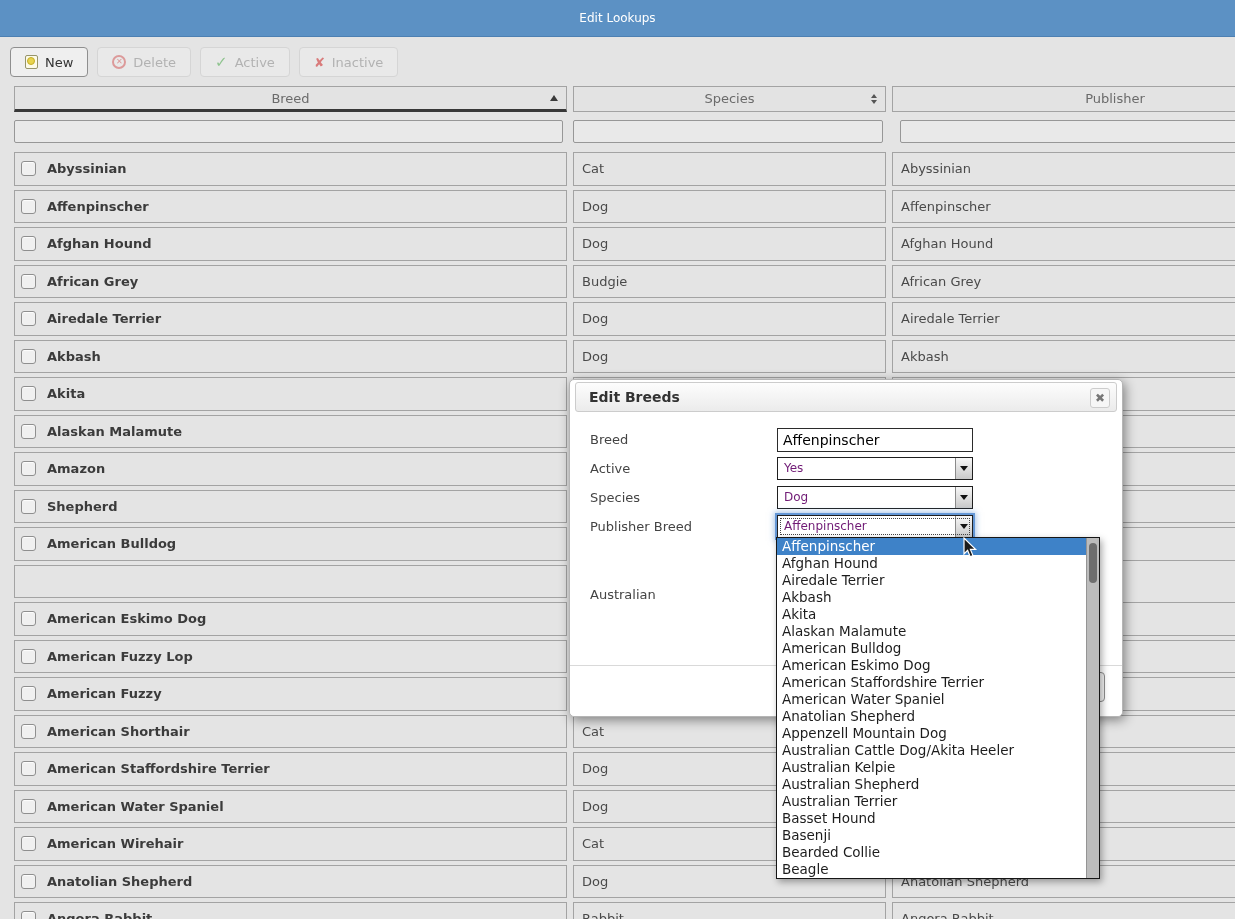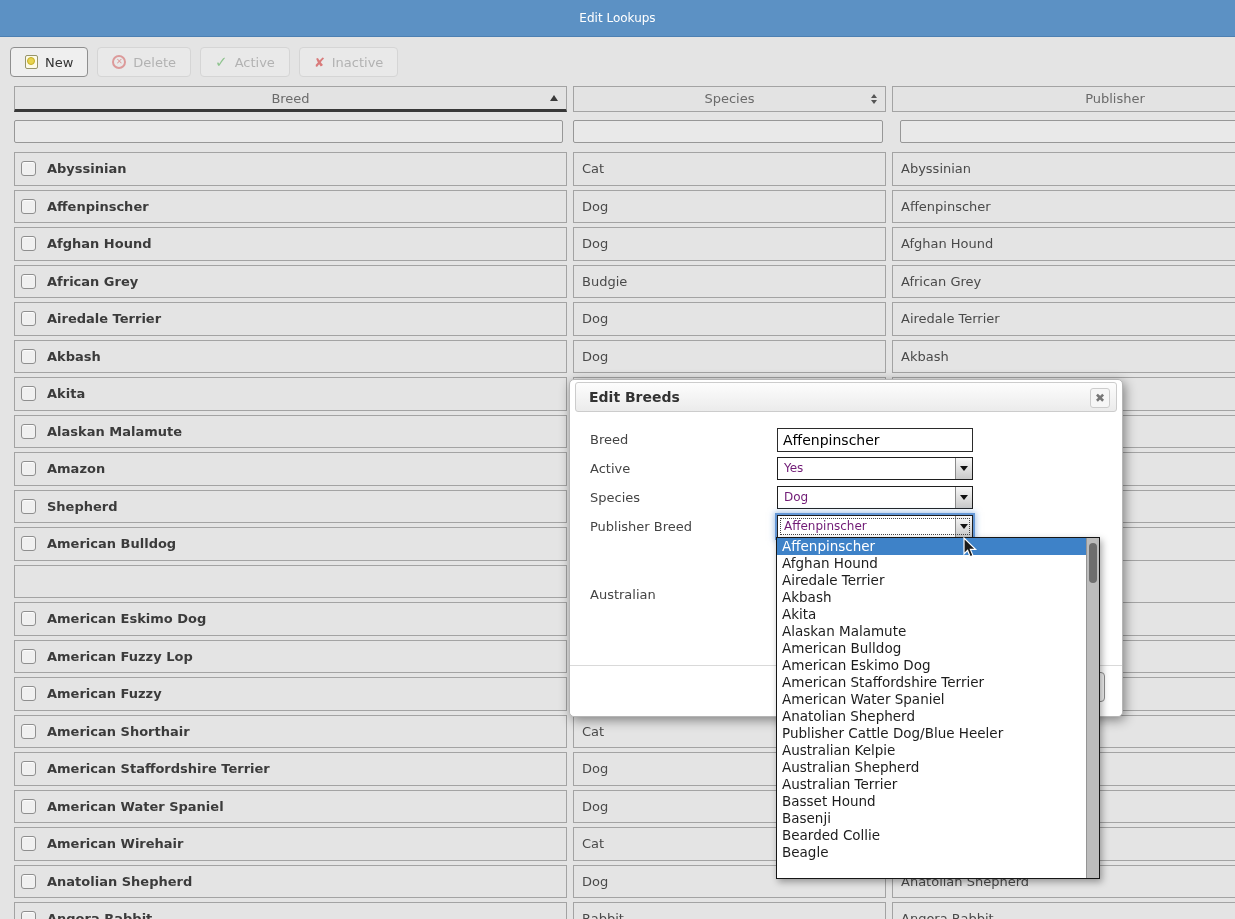--- a/index.html
+++ b/index.html
@@ -393,21 +393,22 @@
       <div class="dd-item">Afghan Hound</div>
       <div class="dd-item">Airedale Terrier</div>
       <div class="dd-item">Akbash</div>
       <div class="dd-item">Akita</div>
       <div class="dd-item">Alaskan Malamute</div>
       <div class="dd-item">American Bulldog</div>
       <div class="dd-item">American Eskimo Dog</div>
       <div class="dd-item">American Staffordshire Terrier</div>
       <div class="dd-item">American Water Spaniel</div>
       <div class="dd-item">Anatolian Shepherd</div>
-      <div class="dd-item">Publisher Cattle Dog/Blue Heeler</div>
+      <div class="dd-item">Appenzell Mountain Dog</div>
+      <div class="dd-item">Australian Cattle Dog/Akita Heeler</div>
       <div class="dd-item">Australian Kelpie</div>
       <div class="dd-item">Australian Shepherd</div>
       <div class="dd-item">Australian Terrier</div>
       <div class="dd-item">Basset Hound</div>
       <div class="dd-item">Basenji</div>
       <div class="dd-item">Bearded Collie</div>
       <div class="dd-item">Beagle</div>
   </div>
   <div class="dd-scrollbar">
     <div class="dd-thumb"></div>

